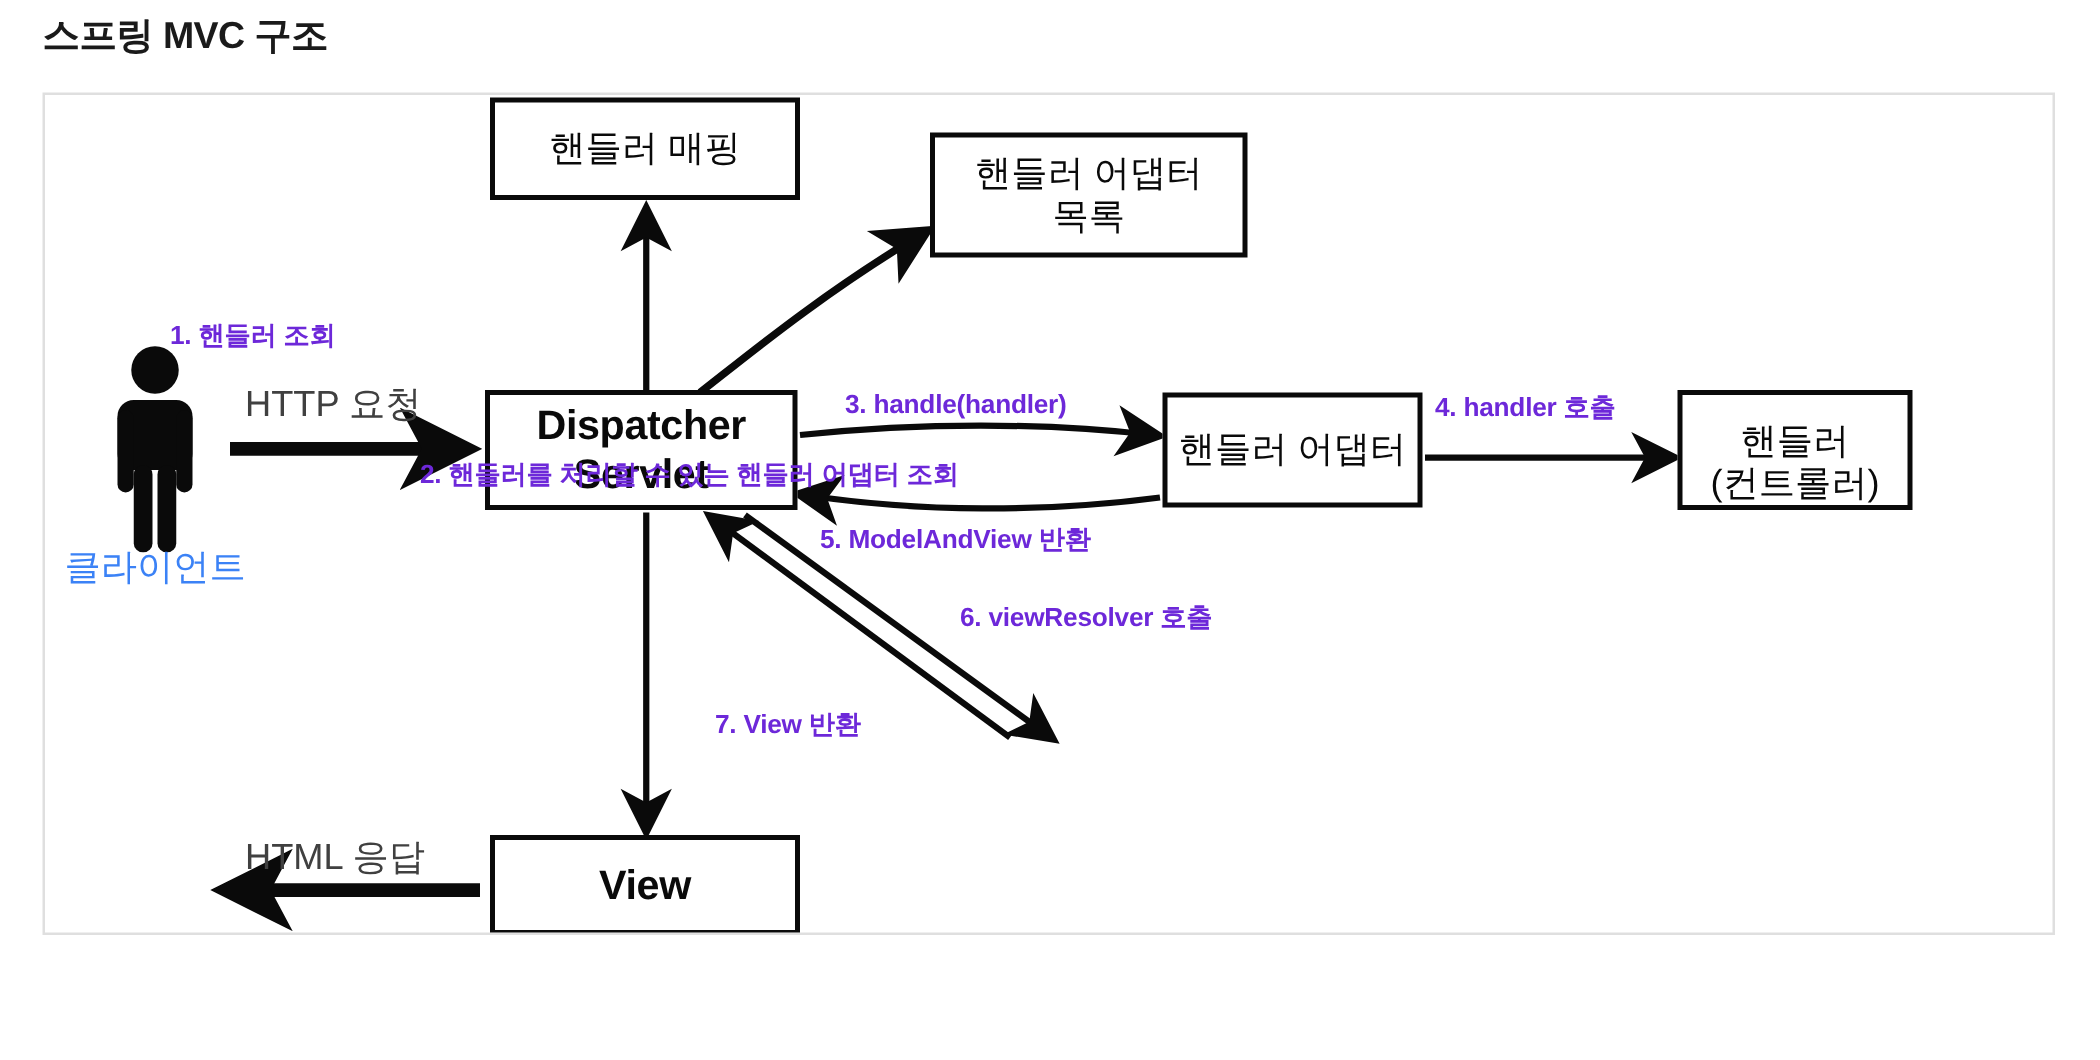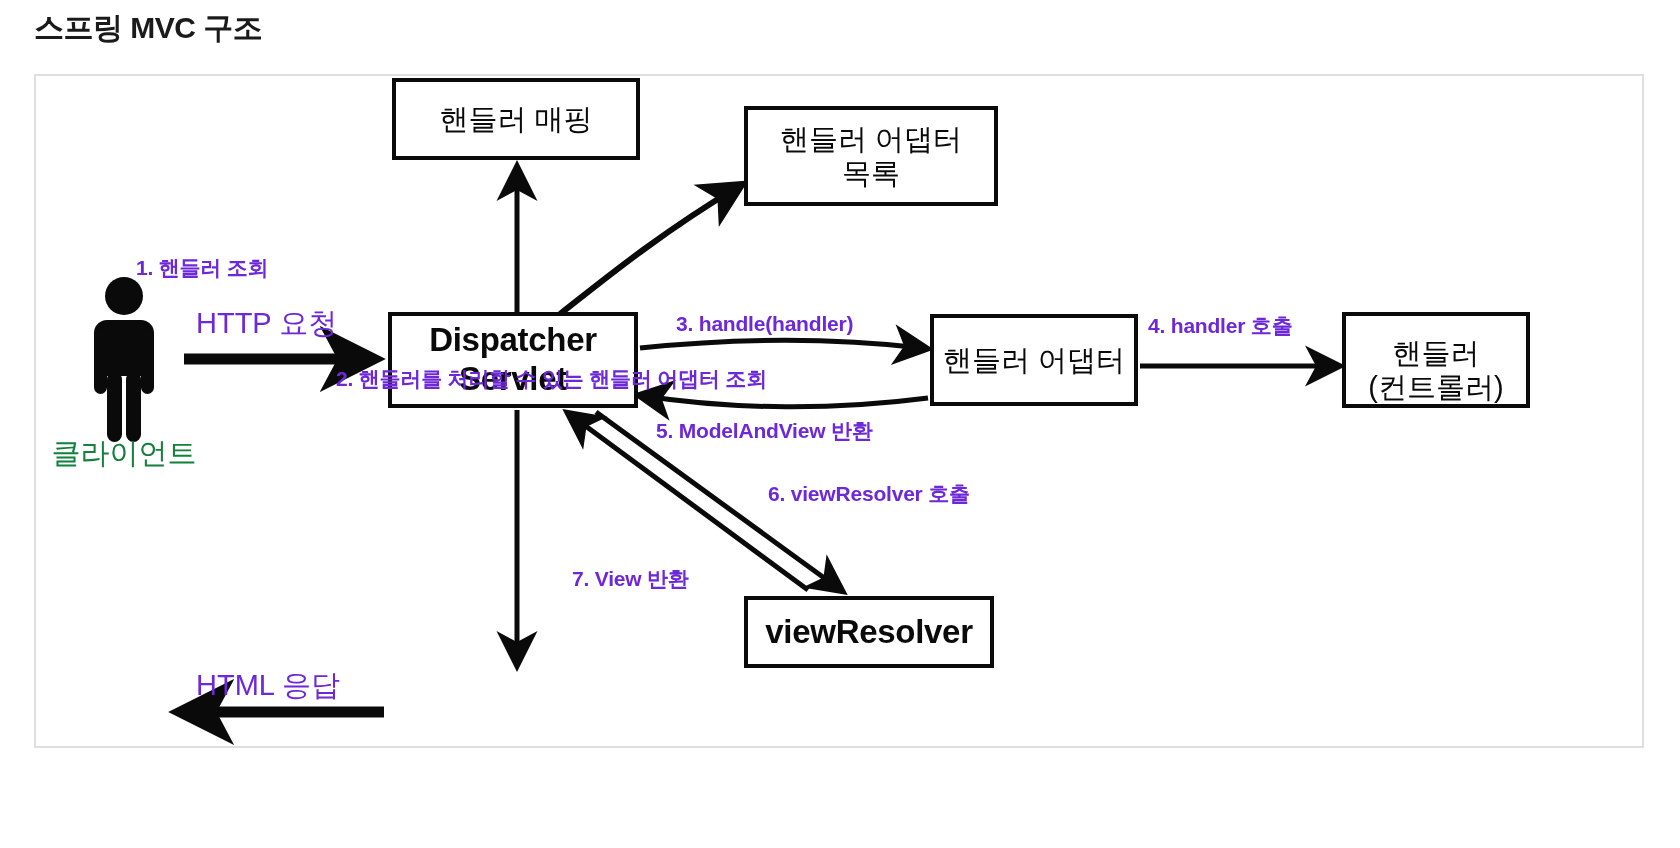--- a/index.html
+++ b/index.html
@@ -83,21 +83,21 @@
     color: #6d28d9;
     font-weight: bold;
     font-size: 21px;
     white-space: nowrap;
     z-index: 4;
     letter-spacing: -0.2px;
   }
   .edge-label.plain {
     font-weight: normal;
     font-size: 29px;
-    color: #6d28d9;
+    color: #404040;
     letter-spacing: 0;
   }
   #label-http-request  { left: 160px; top: 228px; }
   #label-1             { left: 100px; top: 178px; }
   #label-2             { left: 300px; top: 289px; }
   #label-3             { left: 640px; top: 236px; }
   #label-4             { left: 1112px;top: 236px; }
   #label-5             { left: 620px; top: 341px; }
   #label-6             { left: 732px; top: 404px; }
   #label-7             { left: 536px; top: 489px; }
@@ -113,21 +113,21 @@
     height: 166px;
     z-index: 3;
   }
   #client-label {
     position: absolute;
     left: 12px;
     top: 358px;
     width: 152px;
     text-align: center;
     font-size: 29px;
-    color: #15803d;
+    color: #3b82f6;
     white-space: nowrap;
     z-index: 3;
   }
 </style>
 </head>
 <body>
 
 <div id="page">
 
   <div id="page-title">스프링 MVC 구조</div>
@@ -211,24 +211,24 @@
 
     <div class="node node-ko" id="node-handler-adapter">
       <span class="node-label">핸들러 어댑터</span>
     </div>
 
     <div class="node node-ko" id="node-handler-ctrl">
       <span class="node-label">핸들러
 (컨트롤러)</span>
     </div>
 
-    <div class="node node-en" id="node-view-resolver">
-      <span class="node-label">viewResolver</span>
-    </div>
-
+
+    <div class="node node-en" id="node-view">
+      <span class="node-label">View</span>
+    </div>
 
     <div class="edge-label plain" id="label-http-request">HTTP 요청</div>
 
     <div class="edge-label" id="label-1">1. 핸들러 조회</div>
 
     <div class="edge-label" id="label-2">2. 핸들러를 처리할 수 있는 핸들러 어댑터 조회</div>
 
     <div class="edge-label" id="label-3">3. handle(handler)</div>
 
     <div class="edge-label" id="label-4">4. handler 호출</div>

